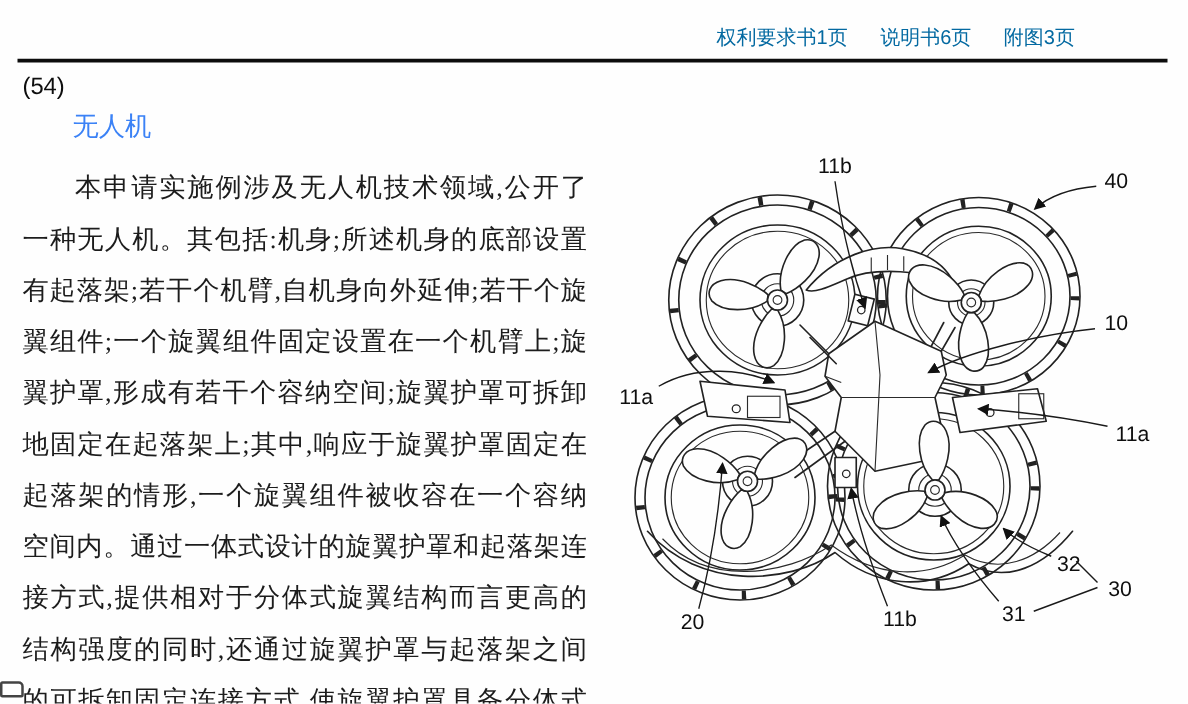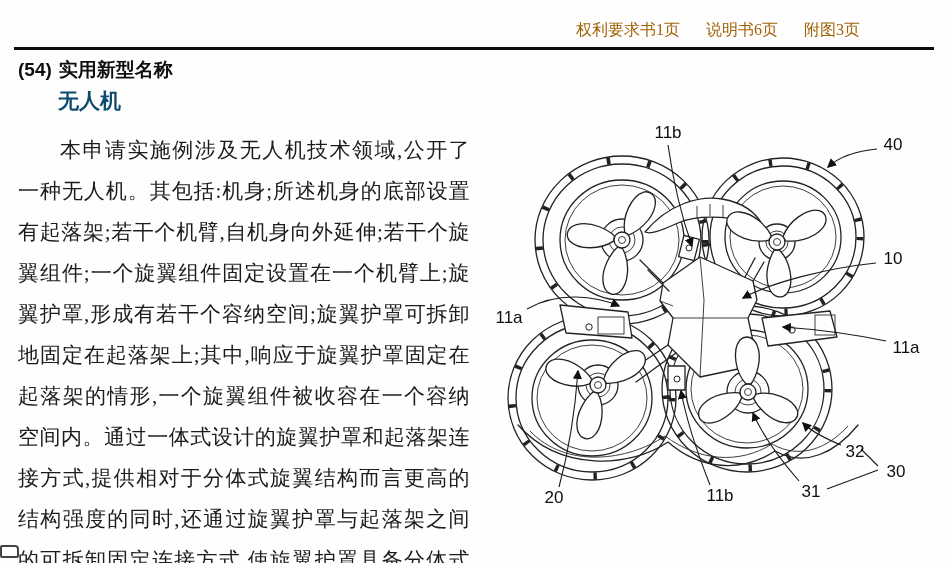--- a/index.html
+++ b/index.html
@@ -1,29 +1,29 @@
 <!DOCTYPE html>
 <html><head>
 <meta charset="utf-8">
 <style>
   html,body{margin:0;padding:0;background:#ffffff;}
   body{width:950px;height:563px;font-family:"Liberation Serif",serif;color:#111;}
   .page{position:relative;width:950px;height:563px;background:#fefefe;overflow:hidden;}
 
   
   .pagination{position:absolute;top:20px;right:90px;display:flex;gap:26px;
-              font-size:16px;color:#a16207;font-family:Liberation Serif, serif;}
+              font-size:16px;color:#0369a1;font-family:Liberation Sans, sans-serif;}
   .rule{position:absolute;top:47px;left:14px;width:920px;height:3px;background:#0d0d0d;}
 
   
   .abstract-col{position:absolute;left:18px;top:56px;width:452px;}
-  h2.field{margin:0;font-size:19px;line-height:27px;font-weight:bold;
+  h2.field{margin:0;font-size:19px;line-height:27px;font-weight:normal;
            font-family:"Liberation Sans",sans-serif;color:#0e0e0e;display:flex;}
   h2.field .code{margin-right:7px;}
-  .invention-title{margin:3px 0 14px 40px;font-size:21px;line-height:30px;color:#0c4a6e;font-weight:bold;}
+  .invention-title{margin:3px 0 14px 40px;font-size:21px;line-height:30px;color:#3b82f6;}
   .abstract{margin:5px 0 0 0;font-size:21px;line-height:41px;letter-spacing:0.4px;
             text-align:justify;text-indent:2em;color:#1c1c1c;}
 
   
   .figure-layer{position:absolute;left:0;top:0;width:950px;height:563px;}
   svg .ln{fill:none;stroke:#222;stroke-width:1.3;stroke-linecap:round;stroke-linejoin:round;}
   svg .thin{fill:none;stroke:#2a2a2a;stroke-width:0.9;}
   svg .wfill{fill:#fefefe;stroke:#222;stroke-width:1.3;stroke-linejoin:round;}
   svg .ticks{fill:none;stroke:#222;stroke-width:7;}
   svg .leader{fill:none;stroke:#1a1a1a;stroke-width:1.1;}
@@ -42,21 +42,20 @@
   <div class="pagination">
     <span>权利要求书1页</span>
     <span>说明书6页</span>
     <span>附图3页</span>
   </div>
   <div class="rule"></div>
 
   <section class="abstract-col">
     <h2 class="field">
       <span class="code">(54)</span>
-      <span>实用新型名称</span>
     </h2>
     <p class="invention-title">无人机</p>
     <p class="abstract">本申请实施例涉及无人机技术领域,公开了一种无人机。其包括:机身;所述机身的底部设置有起落架;若干个机臂,自机身向外延伸;若干个旋翼组件;一个旋翼组件固定设置在一个机臂上;旋翼护罩,形成有若干个容纳空间;旋翼护罩可拆卸地固定在起落架上;其中,响应于旋翼护罩固定在起落架的情形,一个旋翼组件被收容在一个容纳空间内。通过一体式设计的旋翼护罩和起落架连接方式,提供相对于分体式旋翼结构而言更高的结构强度的同时,还通过旋翼护罩与起落架之间的可拆卸固定连接方式,使旋翼护罩具备分体式旋翼结构可因应使用场景需要而从机身上拆卸/安装的装配灵活性。</p>
   </section>
 
   <svg class="figure-layer" viewBox="0 0 950 563" xmlns="http://www.w3.org/2000/svg">
     <defs>
       <marker id="arw" viewBox="0 0 10 10" refX="8.5" refY="5" markerWidth="8.5" markerHeight="8.5" orient="auto-start-reverse">
         <path d="M0,0 L10,5 L0,10 z" fill="#111"></path>
       </marker>

